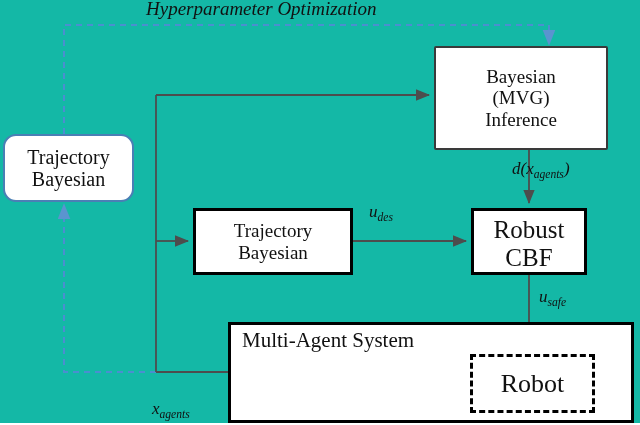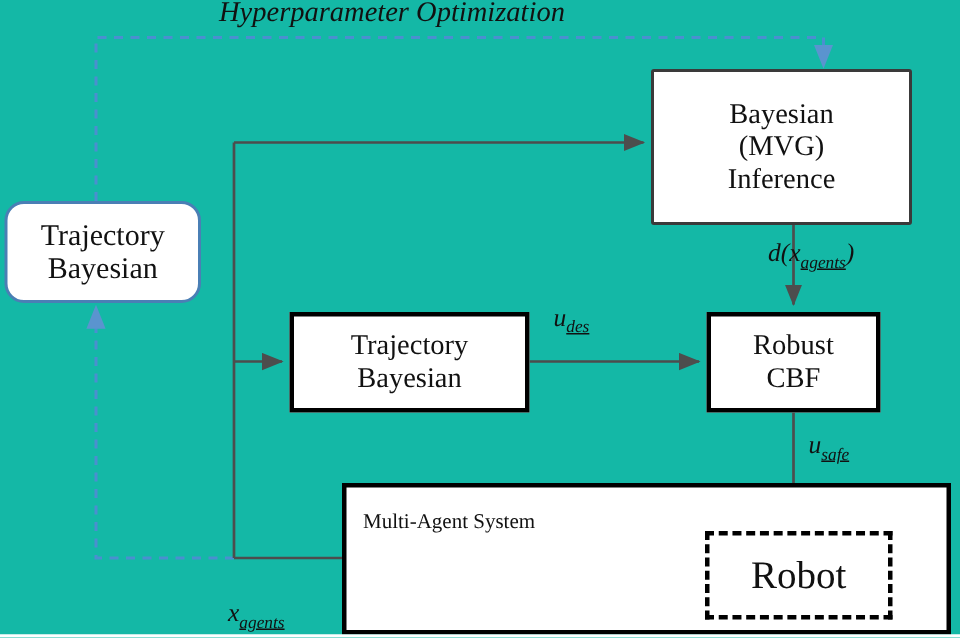--- a/index.html
+++ b/index.html
@@ -59,34 +59,35 @@
   #traj-gen {
     left: 193px;  top: 208px;  width: 160px;  height: 67px;
     border: 3px solid #000000;
     font-size: 19px;
   }
 
   
   #robust-cbf {
     left: 471px;  top: 208px;  width: 116px;  height: 67px;
     border: 3px solid #000000;
-    font-size: 19px;
+    font-size: 25px;
+    justify-content: flex-end;
   }
 
   
   #mas {
     left: 228px;  top: 322px;  width: 406px;  height: 101px;
     border: 3px solid #000000;
     display: block;
     text-align: left;
   }
   #mas .mas-title {
     position: absolute;
-    left: 11px;  top: 16px;
-    font-size: 14px;
+    left: 11px;  top: 4px;
+    font-size: 21px;
     white-space: nowrap;
   }
 
   
   #robot {
     position: absolute;
     left: 239px;  top: 29px;  width: 125px;  height: 59px;
     box-sizing: border-box;
     border: 3px dashed #000000;
     background: #ffffff;
@@ -107,21 +108,20 @@
     font-size: 19px;
     font-style: italic;
   }
   .mathlbl {
     font-style: italic;
     font-size: 17px;
   }
   .mathlbl sub {
     font-size: 0.68em;
     font-style: italic;
-    text-decoration: underline;
   }
   #lbl-d-xagents { left: 512px;  top: 159px; }
   #lbl-udes      { left: 369px;  top: 202px; }
   #lbl-usafe     { left: 539px;  top: 287px; }
   #lbl-xagents   { left: 152px;  top: 371px; margin-top: 28px; }
 </style>
 </head>
 <body>
 
 <div id="canvas">

